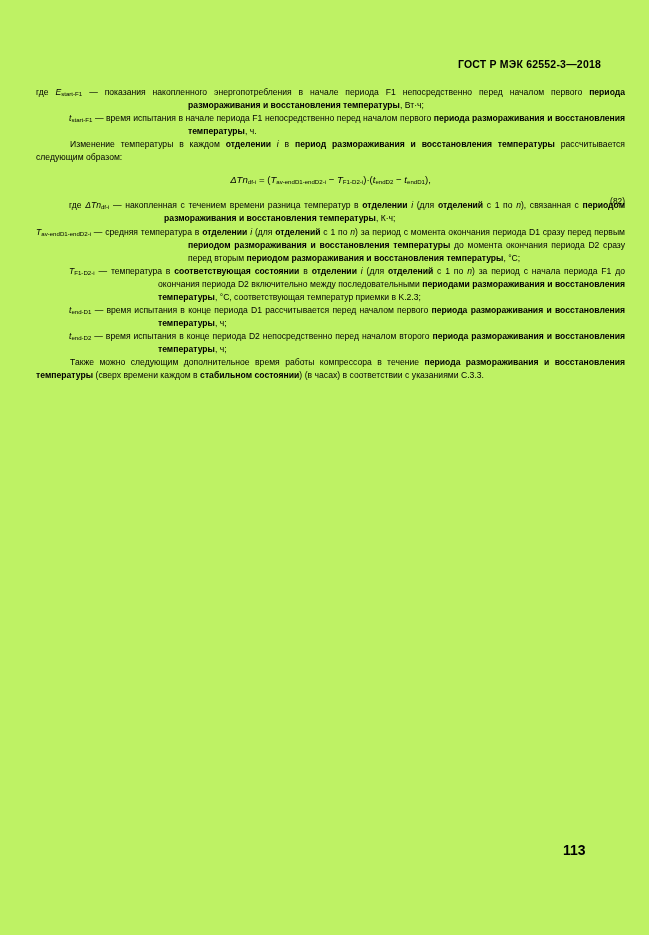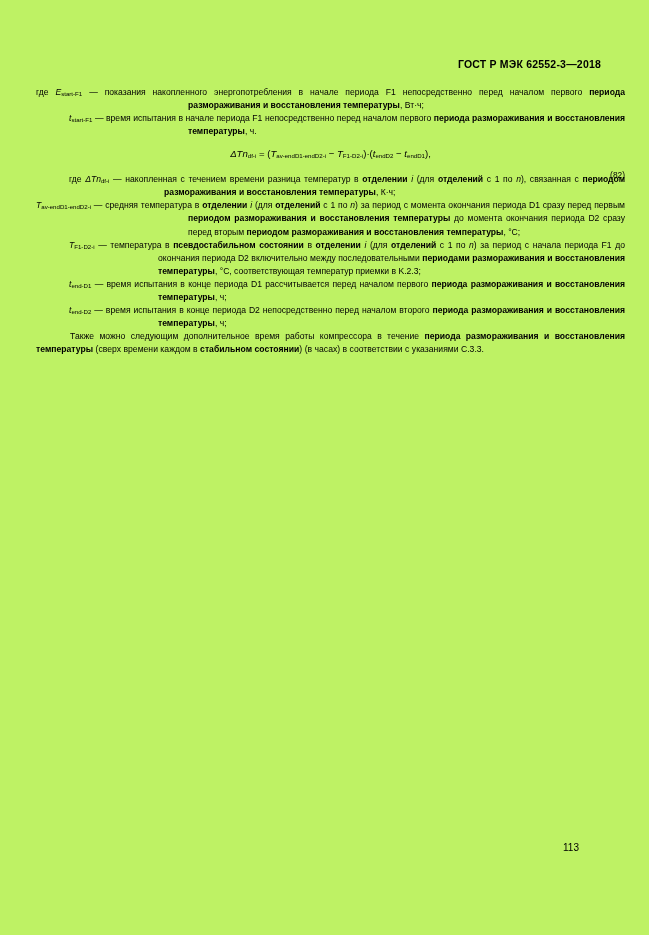--- a/index.html
+++ b/index.html
@@ -81,22 +81,22 @@
     right: 0;
     top: 2px;
     font-size: 8.4px;
     font-style: normal;
     margin-top: 20px;
   }
   .pageno {
     position: absolute;
     left: 563px;
     top: 842px;
-    font-size: 10px;
-    font-weight: normal;
+    font-size: 14px;
+    font-weight: bold;
   }
 </style>
 </head>
 <body>
 
 <div class="page">
 
   <div class="header">ГОСТ Р МЭК 62552-3—2018</div>
 
   <div class="content">
@@ -107,20 +107,21 @@
       <span>—</span>
       <span>показания накопленного энергопотребления в начале периода F1 непосредственно перед началом первого </span><b>периода размораживания и восстановления температуры</b><span>, Вт·ч;</span>
     </div>
 
     <div class="defline hang2">
       <span class="var"><span>t</span><sub>start-F1</sub></span>
       <span>—</span>
       <span>время испытания в начале периода F1 непосредственно перед началом первого </span><b>периода размораживания и восстановления температуры</b><span>, ч.</span>
     </div>
 
+    <p class="para-indent"><span>Изменение температуры в каждом </span><b>отделении</b><i> i </i><span>в </span><b>период размораживания и восстановления температуры</b><span> рассчитывается следующим образом:</span></p>
 
     <div class="formula-row">
       <div class="formula"><span>ΔTn</span><sub>df-i</sub><span class="up"> = (</span><span>T</span><sub>av-endD1-endD2-i</sub><span class="up"> − </span><span>T</span><sub>F1-D2-i</sub><span class="up">)·(</span><span>t</span><sub>endD2</sub><span class="up"> − </span><span>t</span><sub>endD1</sub><span class="up">),</span></div>
       <div class="eqno">(82)</div>
     </div>
 
     <div class="defline hang3">
       <span>где</span>
       <span class="var"><span>ΔTn</span><sub>df-i</sub></span>
       <span>—</span>
@@ -129,21 +130,21 @@
 
     <div class="defline hang1">
       <span class="var"><span>T</span><sub>av-endD1-endD2-i</sub></span>
       <span>—</span>
       <span>средняя температура в </span><b>отделении</b><i> i </i><span>(для </span><b>отделений</b><span> с 1 по </span><i>n</i><span>) за период с момента окончания периода D1 сразу перед первым </span><b>периодом размораживания и восстановления температуры</b><span> до момента окончания периода D2 сразу перед вторым </span><b>периодом размораживания и восстановления температуры</b><span>, °C;</span>
     </div>
 
     <div class="defline hang4">
       <span class="var"><span>T</span><sub>F1-D2-i</sub></span>
       <span>—</span>
-      <span>температура в </span><b>псевдостабильном состоянии</b><span> в </span><b>отделении</b><i> i </i><span>(для </span><b>отделений</b><span> с 1 по </span><i>n</i><span>) за период с начала периода F1 до окончания периода D2 включительно между последовательными </span><b>периодами размораживания и восстановления температуры</b><span>, °C, соответствующая температур приемки в K.2.3;</span>
+      <span>температура в </span><b>соответствующая состоянии</b><span> в </span><b>отделении</b><i> i </i><span>(для </span><b>отделений</b><span> с 1 по </span><i>n</i><span>) за период с начала периода F1 до окончания периода D2 включительно между последовательными </span><b>периодами размораживания и восстановления температуры</b><span>, °C, соответствующая температур приемки в K.2.3;</span>
     </div>
 
     <div class="defline hang4">
       <span class="var"><span>t</span><sub>end-D1</sub></span>
       <span>—</span>
       <span>время испытания в конце периода D1 рассчитывается перед началом первого </span><b>периода размораживания и восстановления температуры</b><span>, ч;</span>
     </div>
 
     <div class="defline hang4">
       <span class="var"><span>t</span><sub>end-D2</sub></span>

